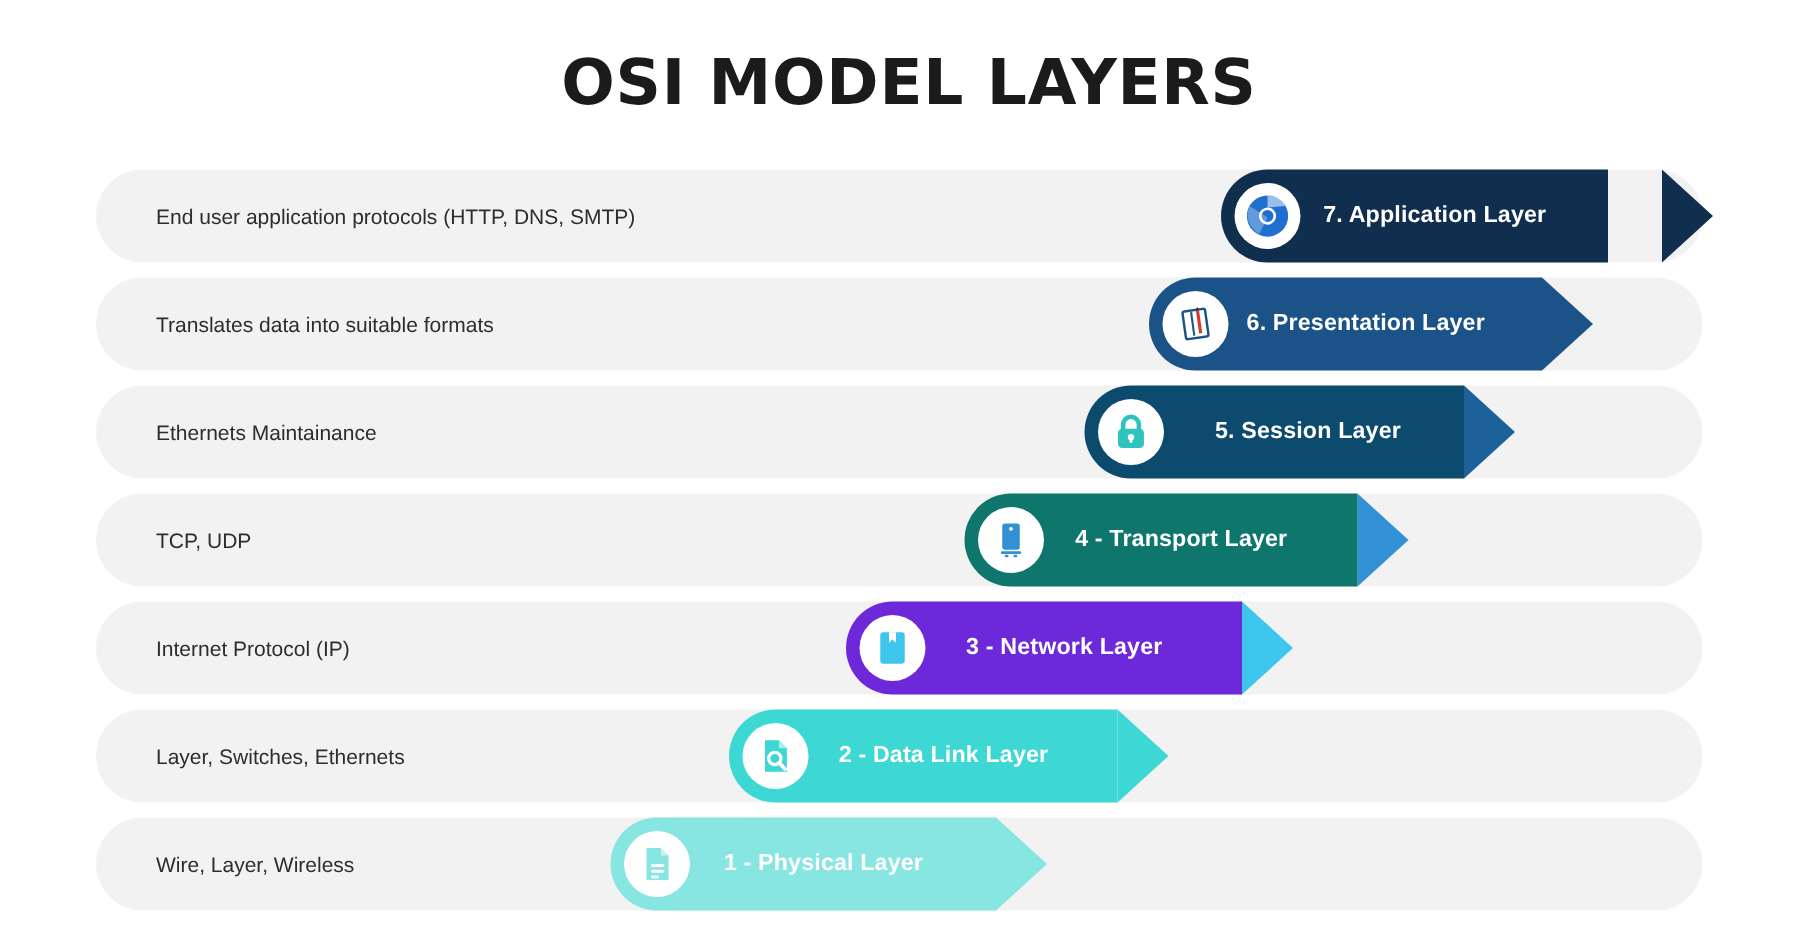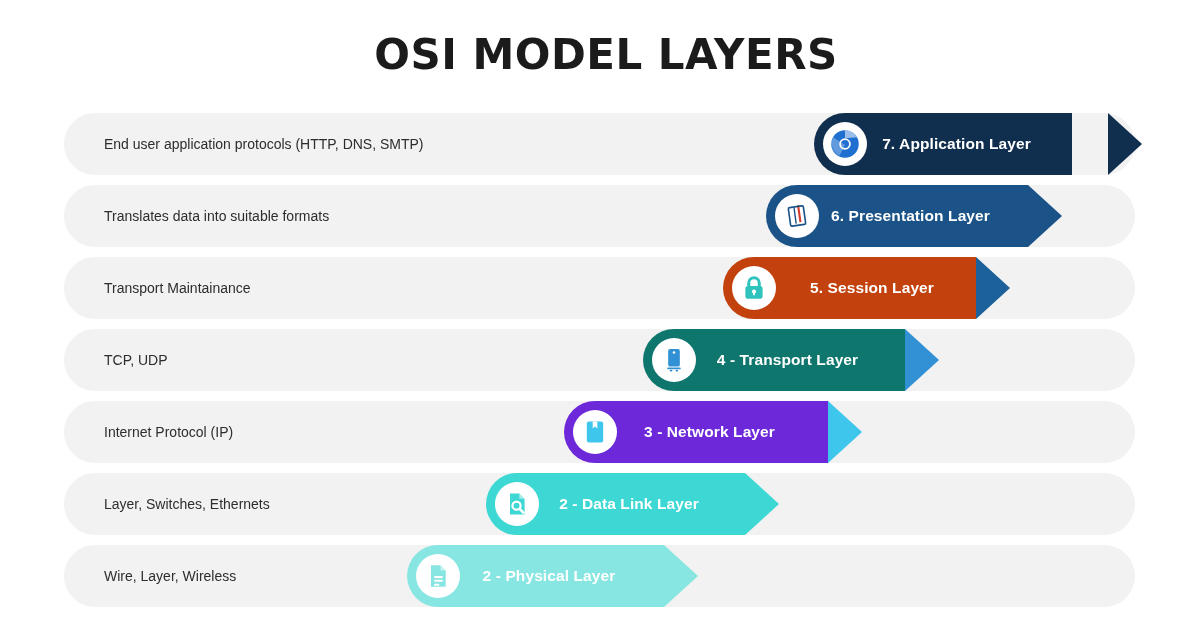--- a/index.html
+++ b/index.html
@@ -184,23 +184,23 @@
             </div>
             <div class="arrow-label-wrap">
               <div class="arrow-label">6. Presentation Layer</div>
             </div>
           </div>
           <div class="arrow-tip" style="border-left-color: rgb(27, 83, 136);"></div>
         </div>
       </div>
       <div class="row">
         <div class="row-pill" style="width: 1071px; background: rgb(242, 242, 242);"></div>
-        <div class="row-desc" style="color: rgb(45, 45, 45);">Transport Maintainance</div>
+        <div class="row-desc" style="color: rgb(45, 45, 45);">Ethernets Maintainance</div>
         <div class="arrow" style="left: 723px;">
-          <div class="arrow-body" style="width: 253px; background: #c2410c; gap: 18px;">
+          <div class="arrow-body" style="width: 253px; background: #0c4a6e; gap: 18px;">
             <div class="arrow-icon">
               <svg width="28" height="28" viewBox="0 0 24 24">
                 <path d="M7.5 10.5 V7.8 a4.5 4.5 0 0 1 9 0 v2.7" stroke="#2ec4bd" stroke-width="2.6" fill="none" stroke-linecap="round"></path>
                 <rect x="4.6" y="10.2" width="14.8" height="11" rx="2.4" fill="#2ec4bd"></rect>
                 <circle cx="12" cy="15" r="1.8" fill="#ffffff"></circle>
                 <rect x="11.2" y="15" width="1.6" height="3.3" rx="0.8" fill="#ffffff"></rect>
               </svg>
             </div>
             <div class="arrow-label-wrap">
               <div class="arrow-label">5. Session Layer</div>
@@ -276,21 +276,21 @@
             <div class="arrow-icon">
               <svg width="28" height="28" viewBox="0 0 24 24">
                 <path d="M6 2.8 h8.2 L18.6 7.2 V21.2 H6 Z" fill="#87e5e2"></path>
                 <path d="M14.2 2.8 v4.4 h4.4 Z" fill="#ffffff" opacity="0.55"></path>
                 <rect x="8.6" y="12" width="7.6" height="1.7" rx="0.85" fill="#ffffff"></rect>
                 <rect x="8.6" y="15.3" width="7.6" height="1.7" rx="0.85" fill="#ffffff"></rect>
                 <rect x="8.6" y="18.6" width="4.6" height="1.7" rx="0.85" fill="#ffffff"></rect>
               </svg>
             </div>
             <div class="arrow-label-wrap">
-              <div class="arrow-label">2 - Physical Layer</div>
+              <div class="arrow-label">1 - Physical Layer</div>
             </div>
           </div>
           <div class="arrow-tip" style="border-left-color: rgb(135, 229, 226);"></div>
         </div>
       </div>
     </div>
 
 </div>
 
 </body></html>

